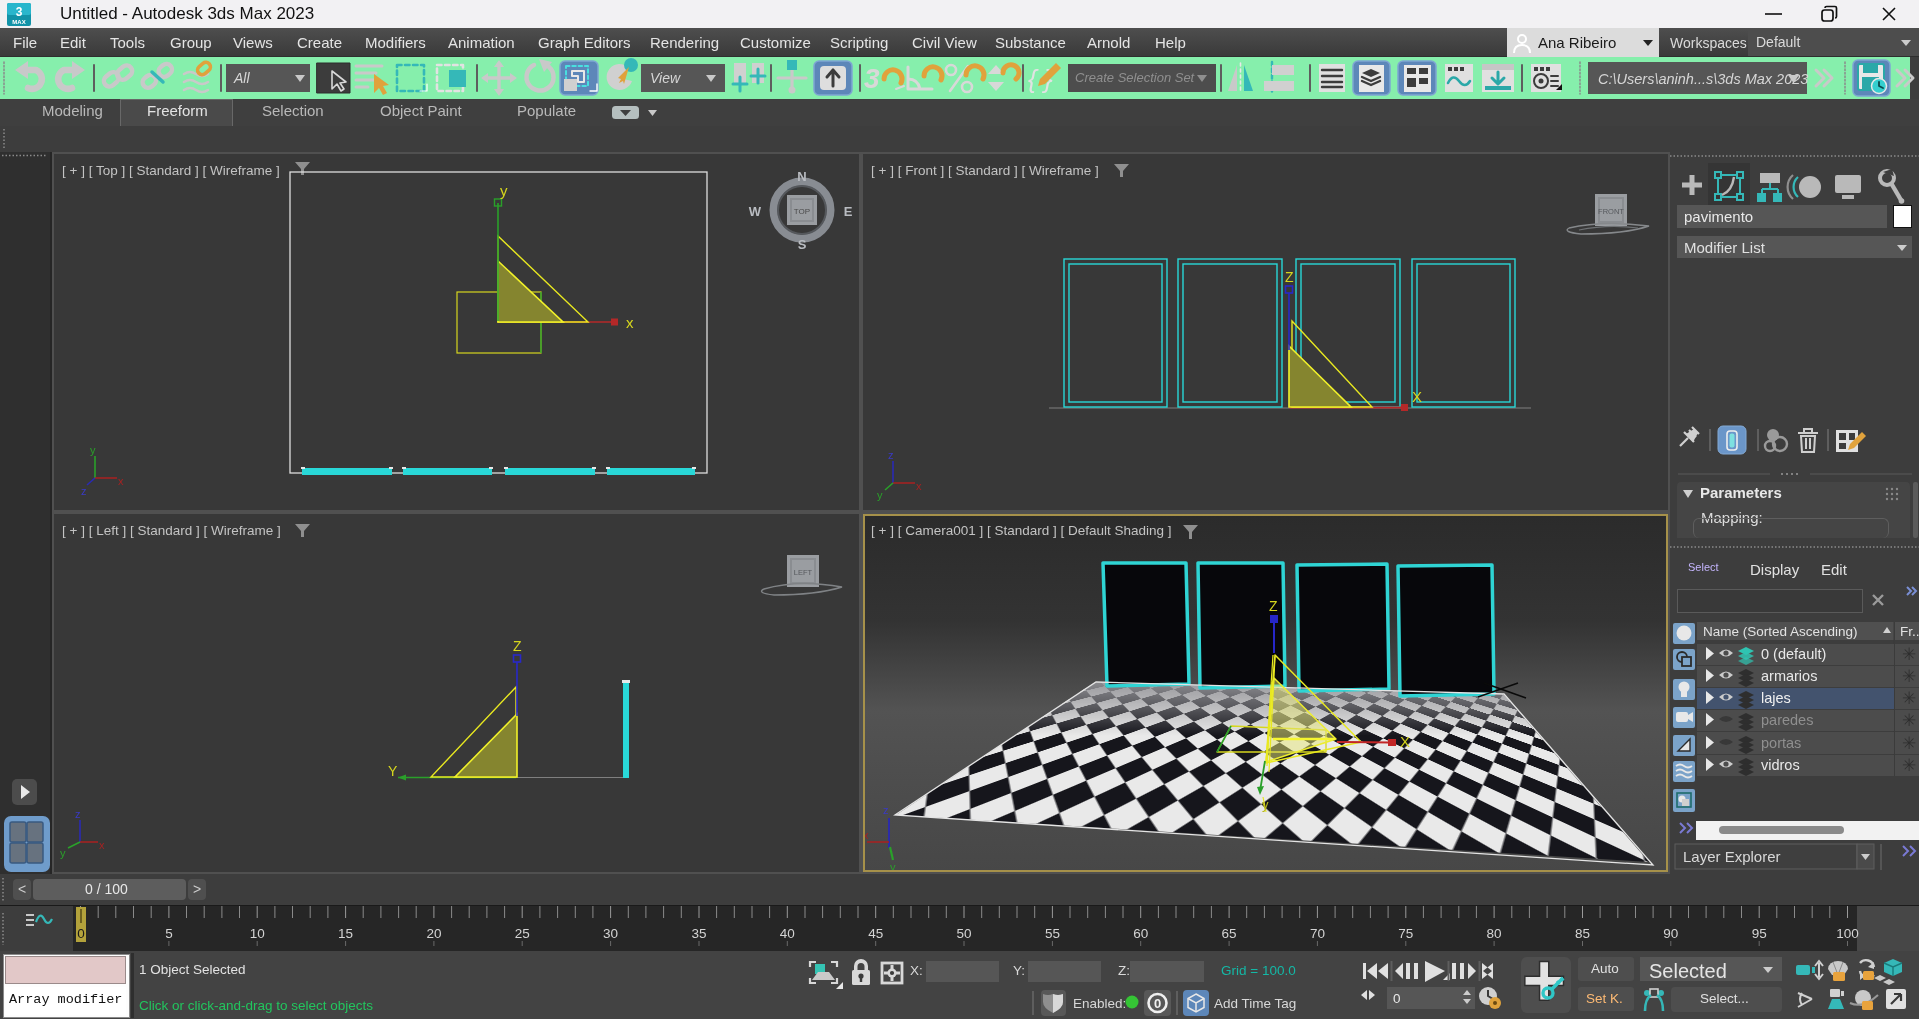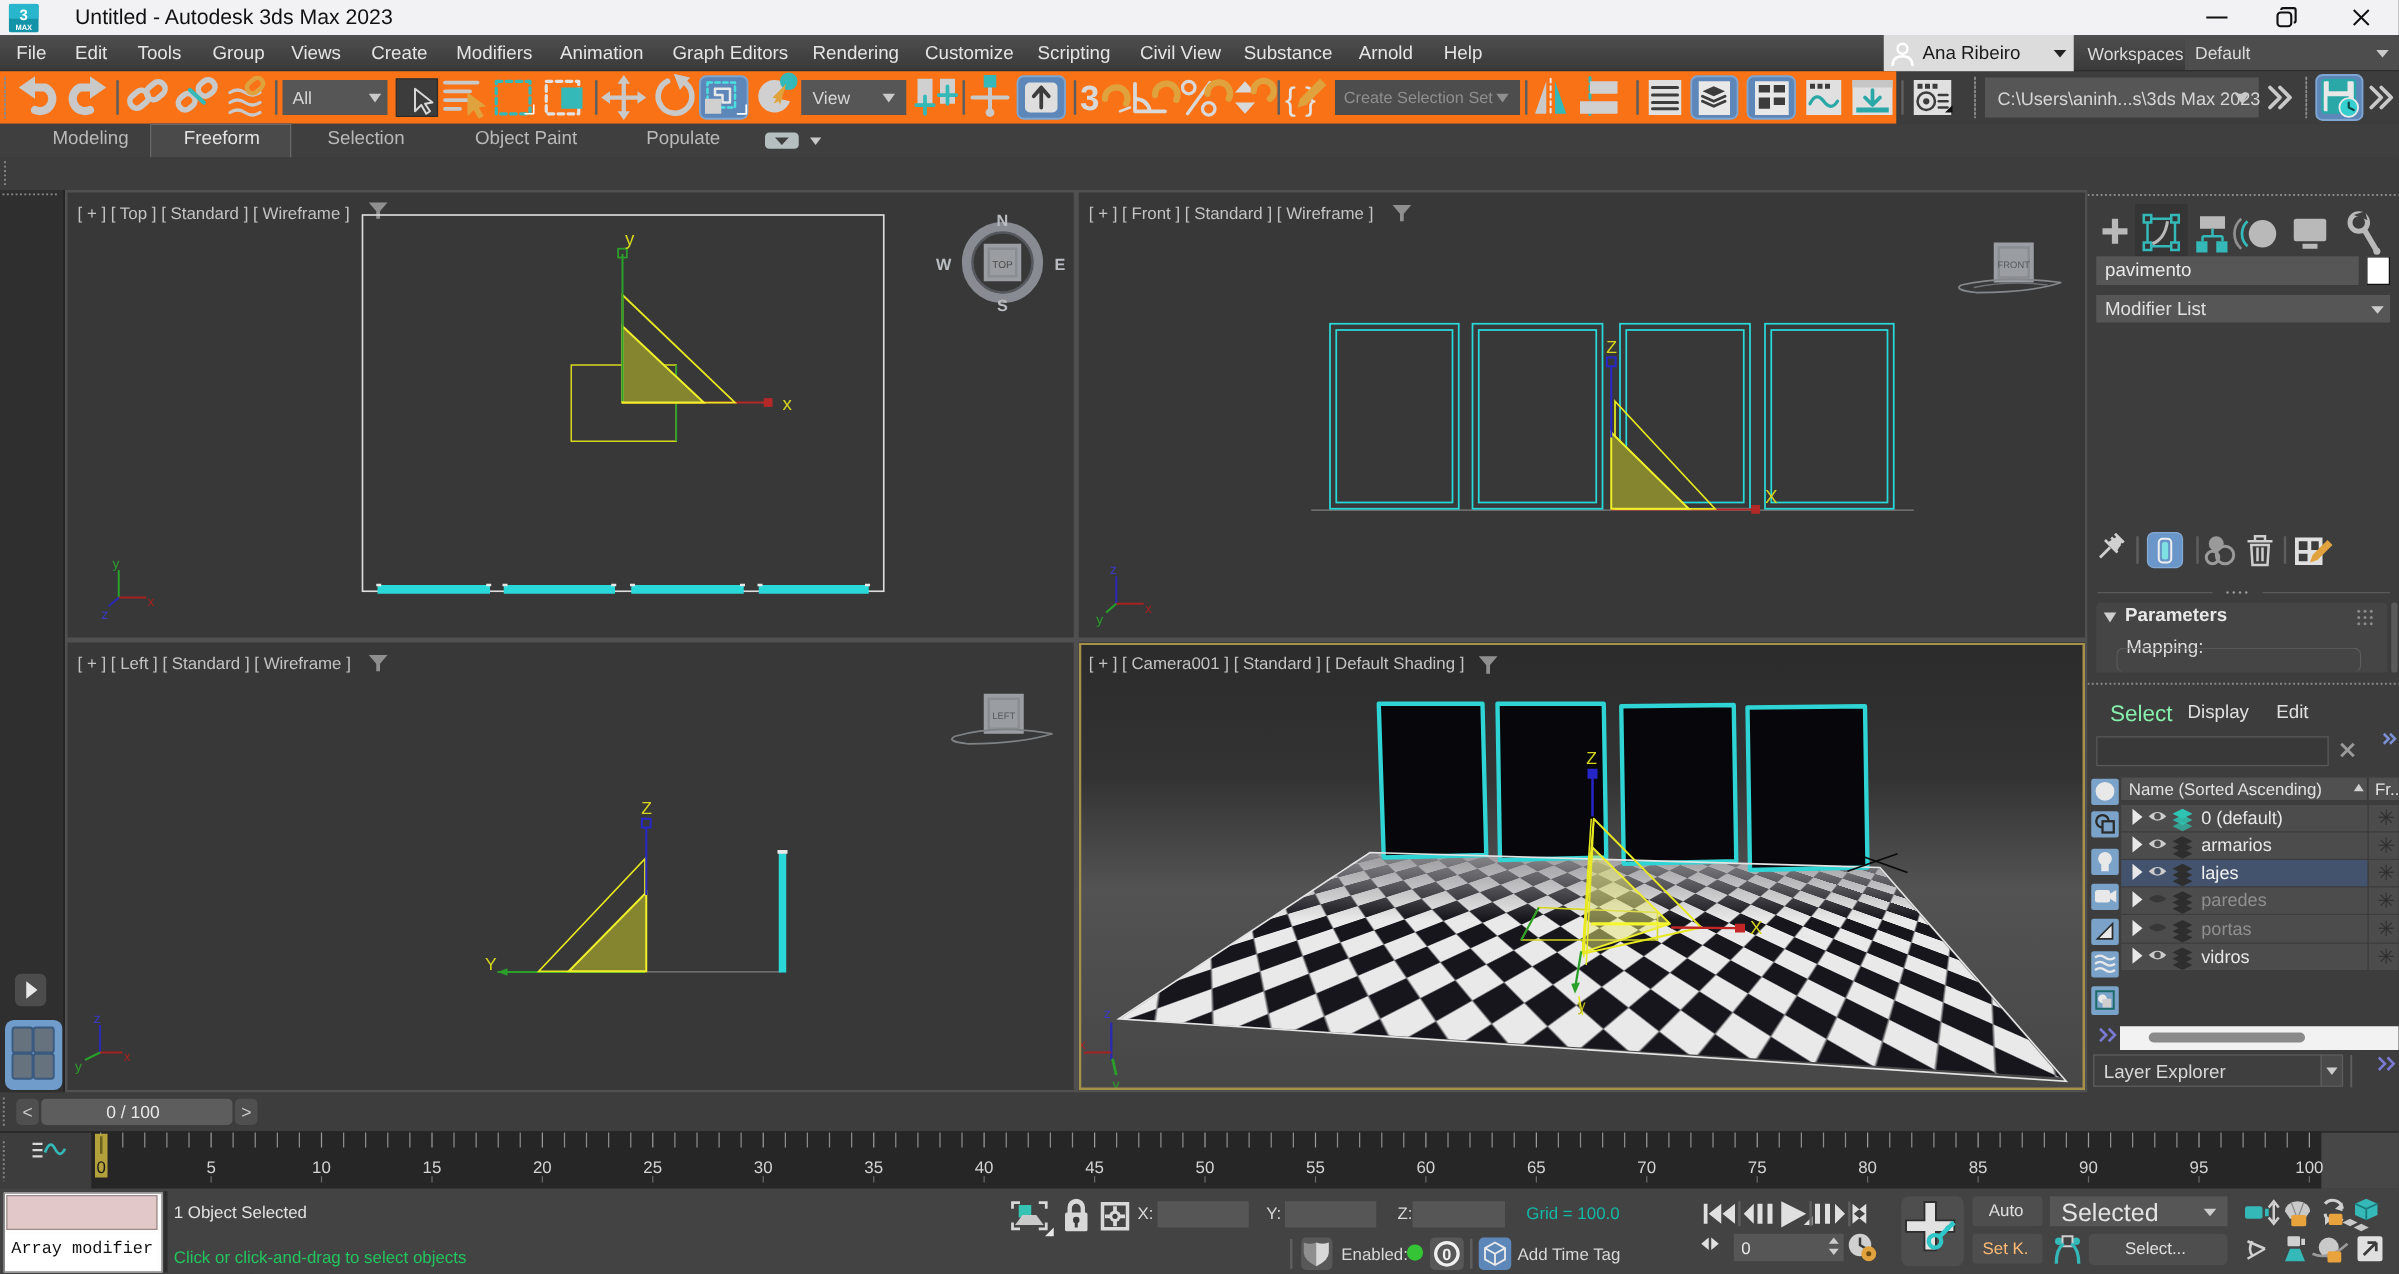--- a/index.html
+++ b/index.html
@@ -12,21 +12,21 @@
   
   #titlebar { position:absolute; left:0; top:0; width:1919px; height:28px; background:#f2f1f3; }
   #titletext { position:absolute; left:60px; top:4px; font-size:17px; color:#111; }
 
   
   #menubar { position:absolute; left:0; top:28px; width:1919px; height:29px;
     background:linear-gradient(#4e4e4e,#3a3a3a); border-bottom:1px solid #2e2e2e;}
   .menuitem { position:absolute; top:6px; font-size:15px; color:#e4e4e4; }
 
   
-  #toolbar { position:absolute; left:0; top:57px; width:1517px; height:42px; background:#f97316; }
+  #toolbar { position:absolute; left:0; top:57px; width:1910px; height:42px; background:#86efac;font-style:italic; }
 
   
   #ribbontabs { position:absolute; left:0; top:99px; width:1919px; height:27px; background:#3f3f3f;text-align:right; }
   .rtab { position:absolute; top:3px; font-size:15px; color:#b9b9b9; }
   #ribbonstrip { position:absolute; left:0; top:126px; width:1919px; height:26px; background:#3d3d3d; }
 
   
   #vpwrap { position:absolute; left:52px; top:152px; width:1618px; height:722px; background:#505050; }
   .vp { position:absolute; background:#383838; }
   .vplabel { position:absolute; left:8px; top:9px; font-size:13.5px; color:#c3c3c3; }
@@ -654,21 +654,21 @@
     </svg>
     <div class="txt" style="left:31px;top:357px;font-size:15px;color:#dcdcdc">Mapping:</div>
     <div class="abs" style="left:23px;top:366px;width:196px;height:20px;border:1px solid #5e5e5e;border-radius:6px;border-bottom:none"></div>
 
     <div class="abs" style="left:243px;top:330px;width:5px;height:56px;background:#5a5a5a;border-radius:2px"></div>
 
     <svg class="abs" style="left:0;top:392px" width="249" height="6">
         <line x1="0" y1="3" x2="249" y2="3" stroke="#8a8a8a" stroke-width="1.5" stroke-dasharray="1.5 2"></line>
       </svg>
 
-    <div class="txt" style="left:18px;top:409px;font-size:18px;color:#86efac">Select</div>
+    <div class="txt" style="left:18px;top:409px;font-size:11px;color:#c4b5fd">Select</div>
     <div class="txt" style="left:80px;top:409px;font-size:15px;color:#e0e0e0">Display</div>
     <div class="txt" style="left:151px;top:409px;font-size:15px;color:#e0e0e0">Edit</div>
     <div class="abs" style="left:7px;top:437px;width:186px;height:24px;background:#393939;border:1px solid #5a5a5a"></div>
     <svg class="abs" style="left:201px;top:441px" width="14" height="14">
         <path d="M 2 2 L 12 12 M 12 2 L 2 12" stroke="#9a9a9a" stroke-width="2.4"></path>
       </svg>
     <svg class="abs" style="left:236px;top:434px" width="12" height="10">
         <g stroke="#7a8fd4" stroke-width="2" fill="none">
           <path d="M 1 1 L 5 5 L 1 9"></path>
           <path d="M 6 1 L 10 5 L 6 9"></path>

